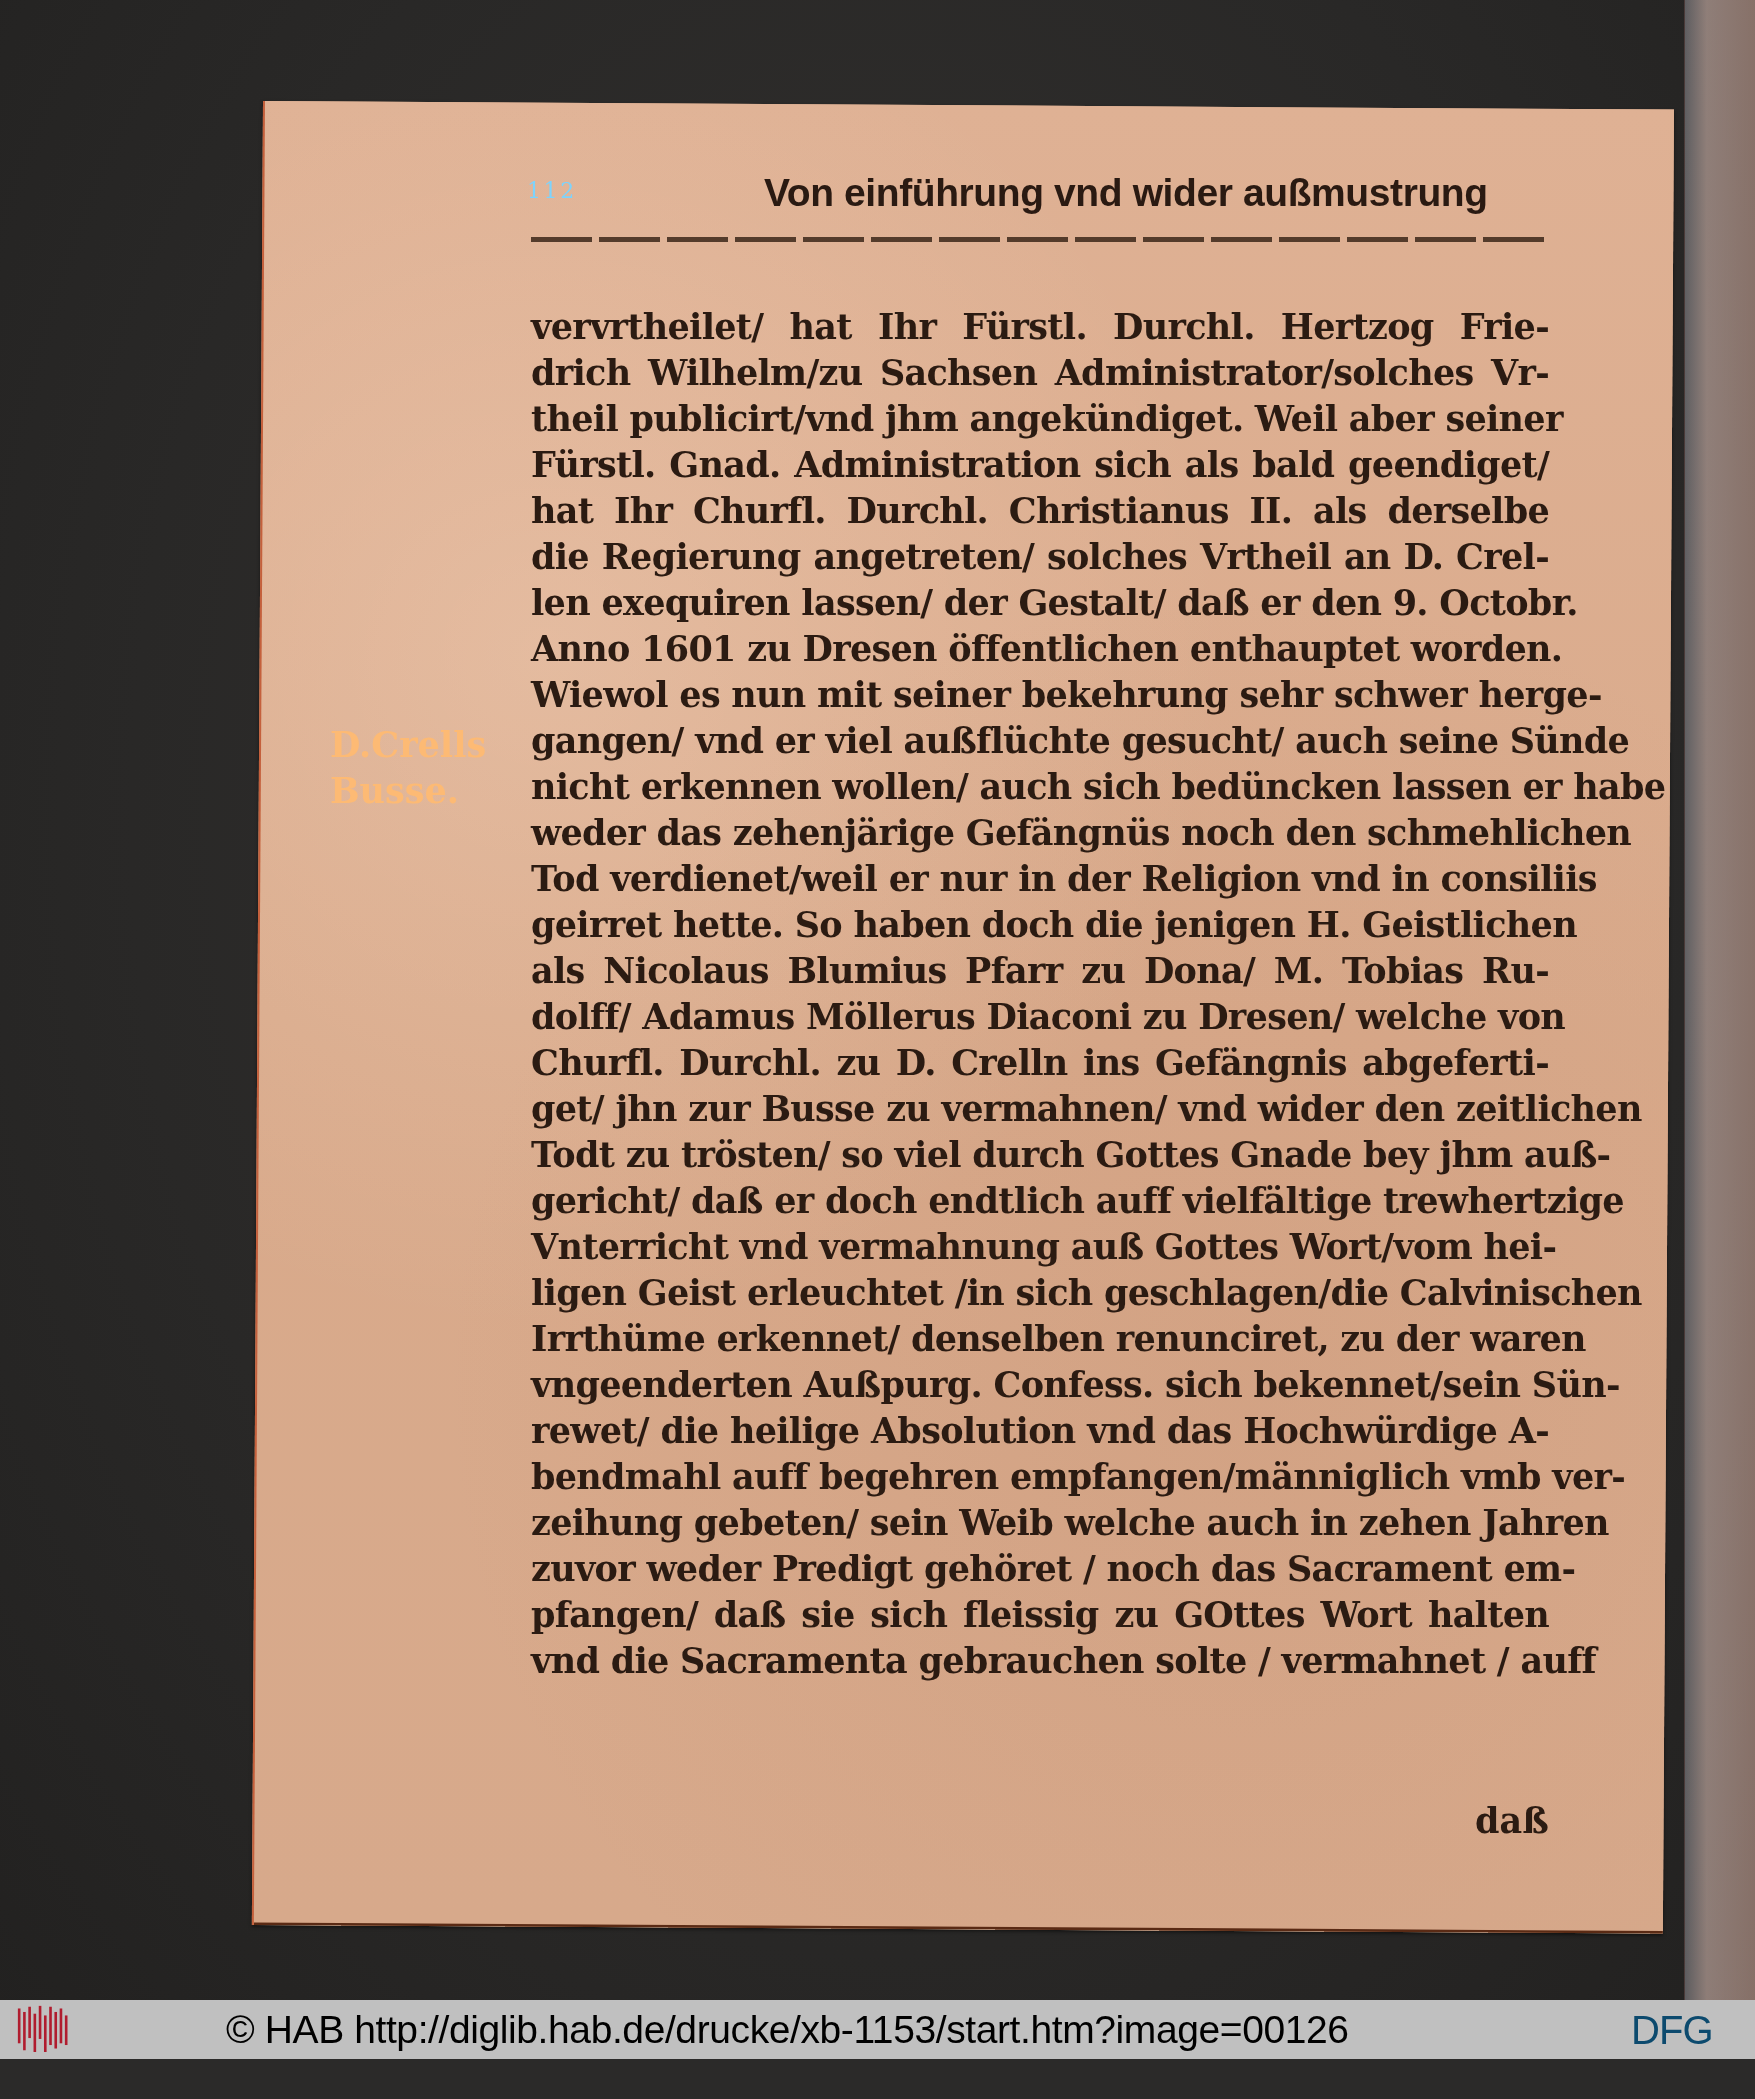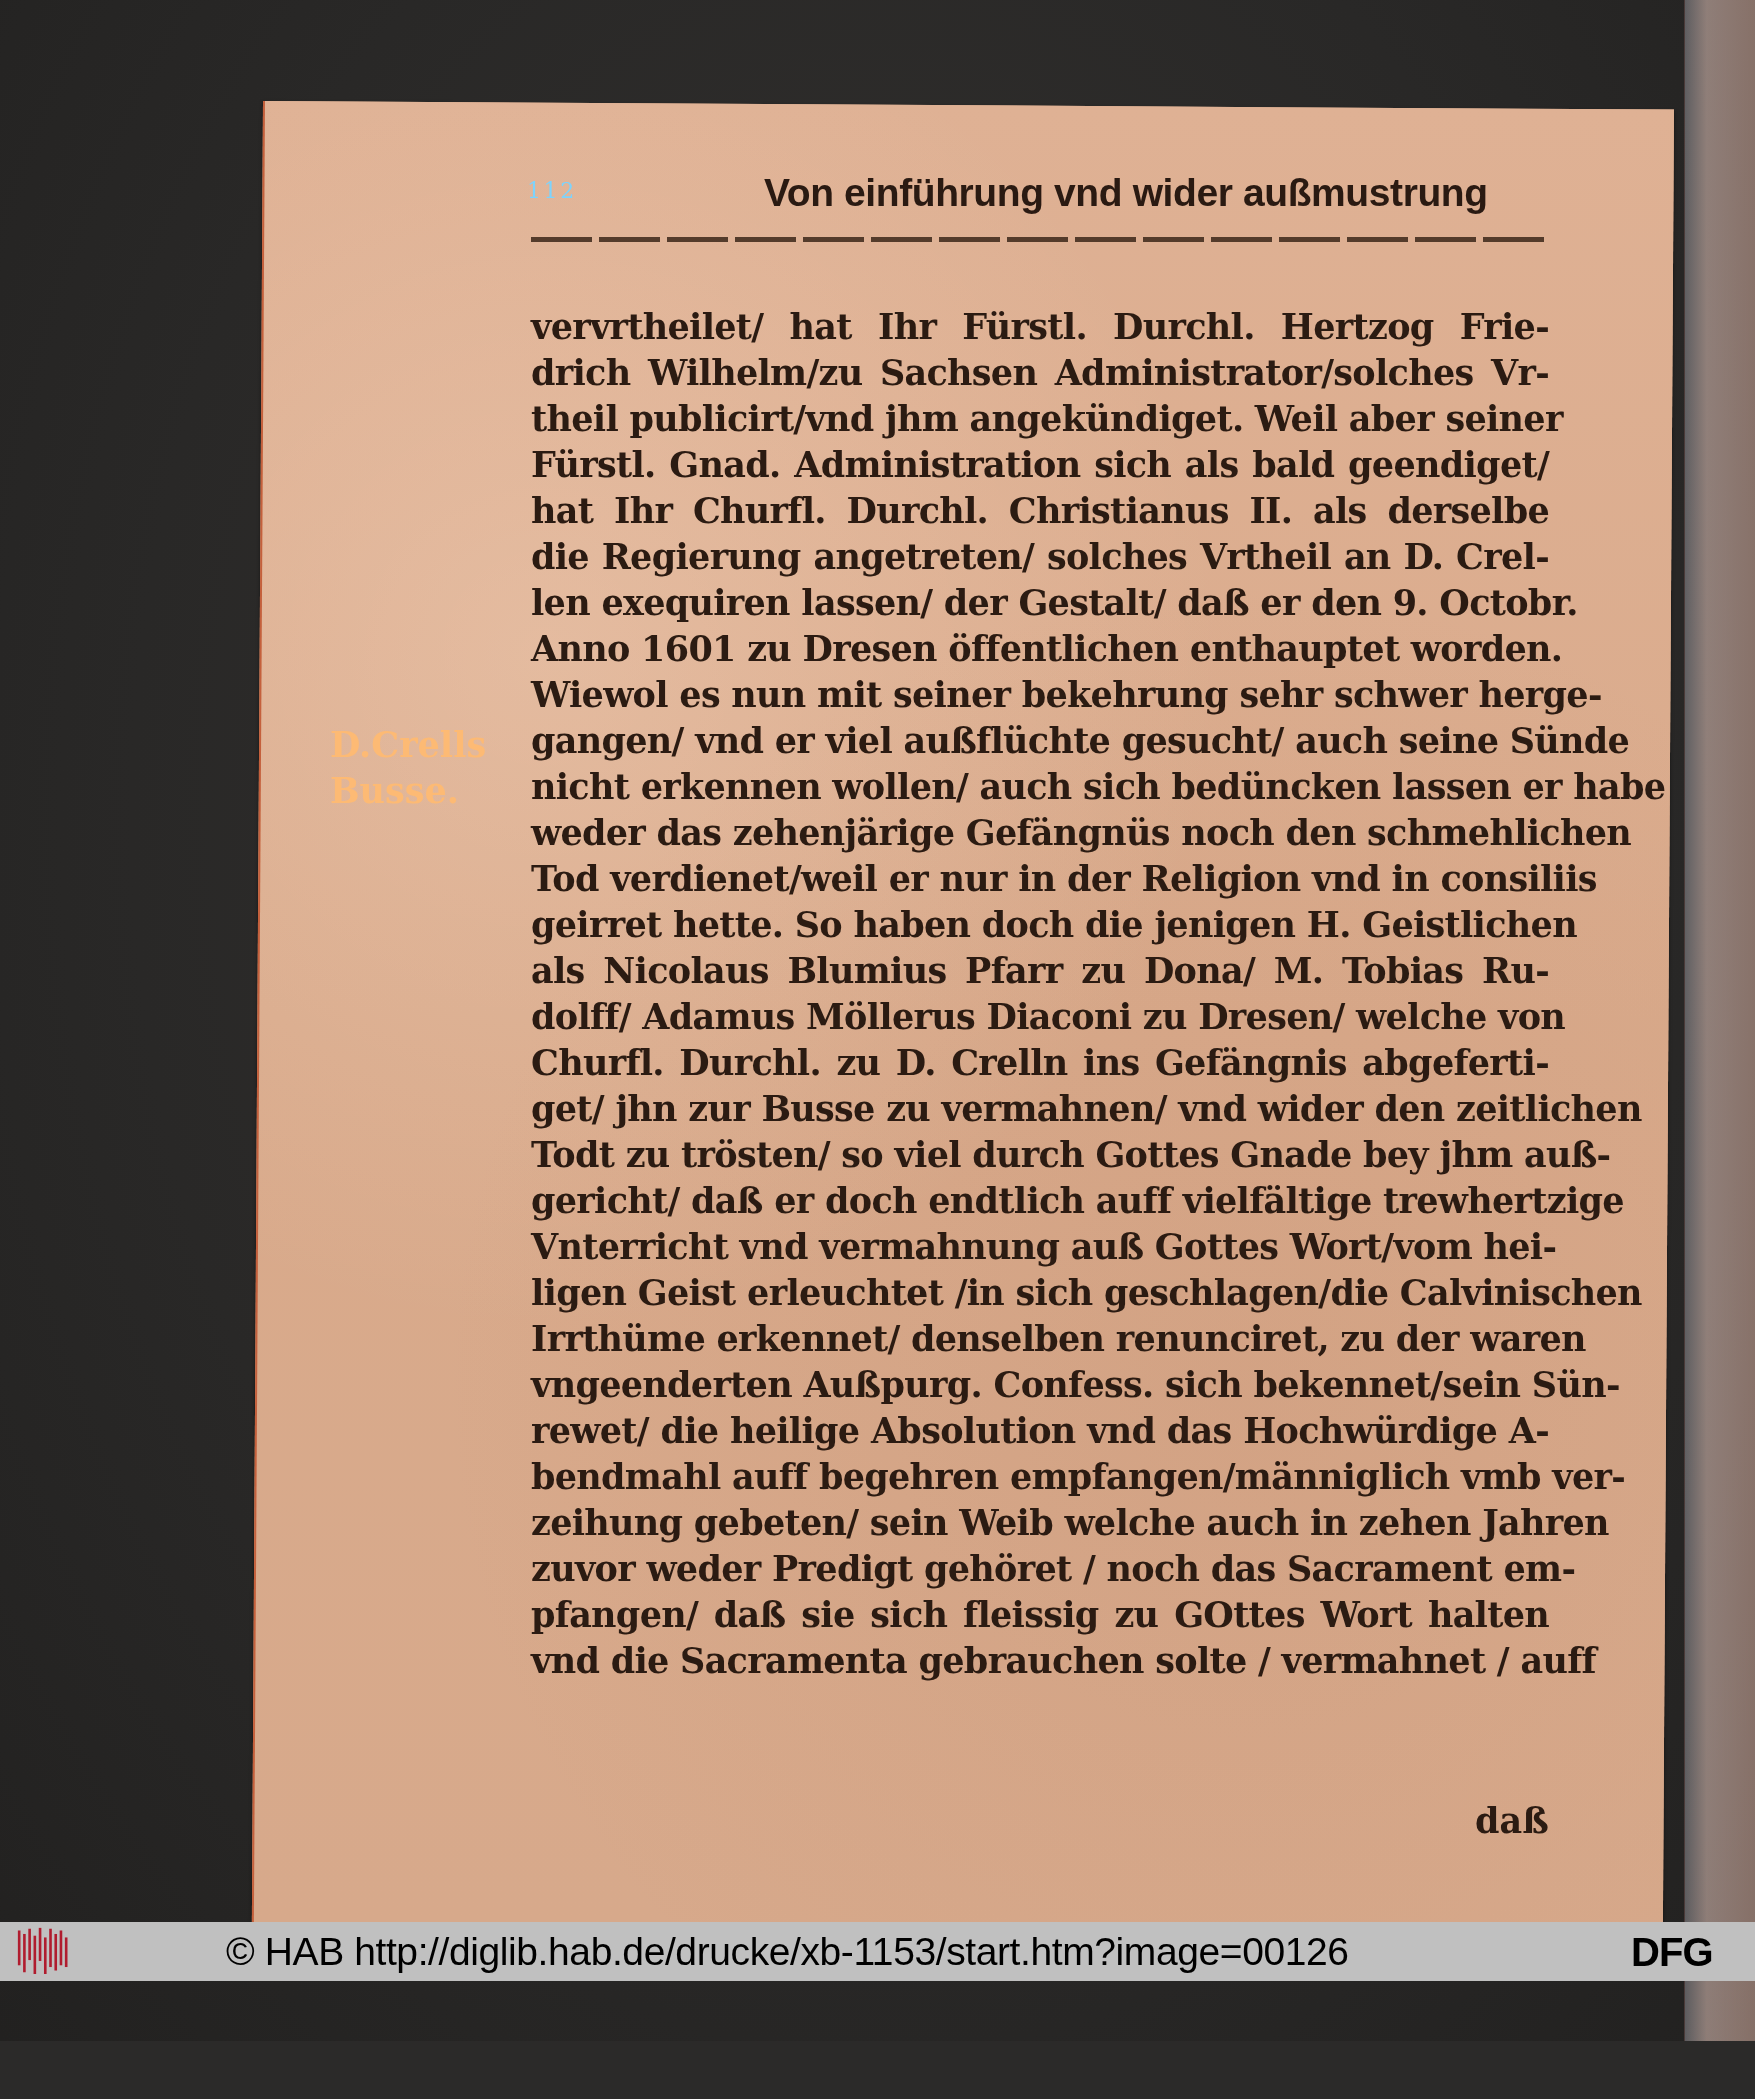--- a/index.html
+++ b/index.html
@@ -62,33 +62,33 @@
   .line.last { text-align-last: justify; }
   .catchword {
     position: absolute; left: 1475px; top: 1800px; font-size: 35px; color: #2b1b12;
     font-weight: bold; font-family: "DejaVu Serif", serif;
   }
   .marginal {
     position: absolute; left: 330px; top: 722px; font-size: 35px; color: #fdba74;
     font-weight: bold; line-height: 46px; font-family: "DejaVu Serif", serif;
   }
   .footer {
-    position: absolute; left: 0; top: 1922px; width: 1756px; height: 59px;
+    position: absolute; left: 0; top: 2000px; width: 1756px; height: 59px;
     background: #c0c0c0;
   }
   .hab-logo {
     position: absolute; left: 8.8px; top: 5.3px; width: 63px; height: 47px;
   }
   .footer-text {
     position: absolute; left: 226px; top: 7px; font-family: "Liberation Sans", sans-serif;
     font-size: 39px; color: #000; letter-spacing: -0.4px; line-height: 46px;
   }
   .dfg-logo {
     position: absolute; left: 1631px; top: 8.8px; font-family: "Liberation Sans", sans-serif;
-    font-size: 40px; font-weight: bold; color: #000000; letter-spacing: -0.9px; line-height: 42px;
+    font-size: 40px; font-weight: normal; color: #0c4a6e; letter-spacing: -0.9px; line-height: 42px;
   }
 </style>
 </head>
 <body>
 
 <div class="backdrop"></div>
 
 <div class="page"></div>
 
 <div class="glass">

